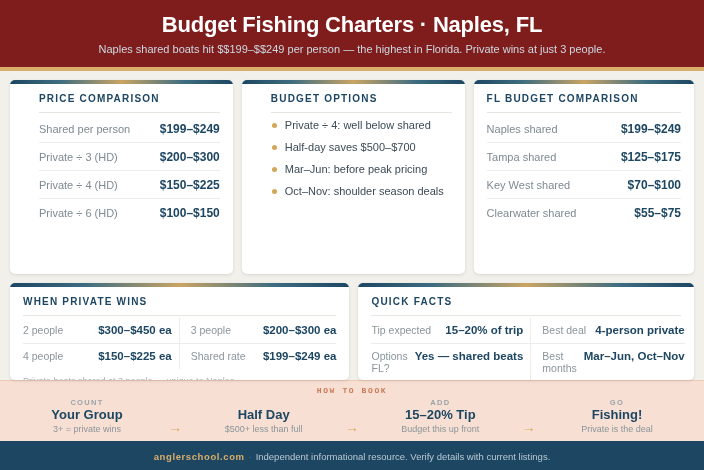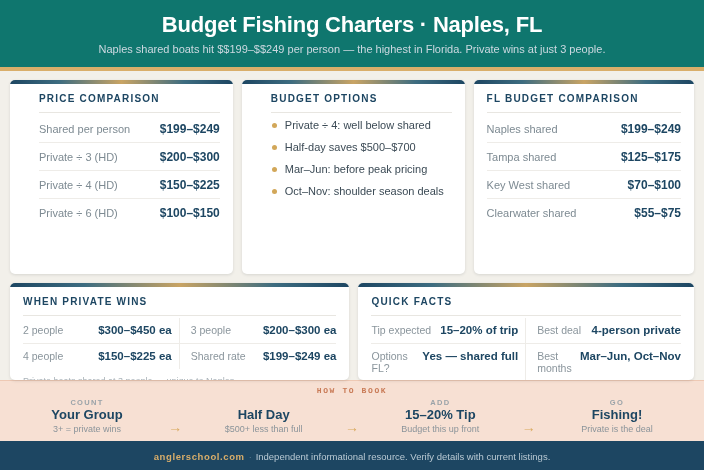--- a/index.html
+++ b/index.html
@@ -18,21 +18,21 @@
     width: 704px;
     height: 470px;
     position: relative;
     display: flex;
     flex-direction: column;
     background: #f2f0ea;
   }
 
   
   .header {
-    background: #0f766e;
+    background: #7f1d1d;
     padding: 12px 20px 11px;
     text-align: center;
     border-bottom: 4px solid #d9ae6a;
     flex: 0 0 auto;
   }
   .header-title {
     color: #ffffff;
     font-size: 22px;
     font-weight: bold;
     letter-spacing: -0.2px;
@@ -353,21 +353,21 @@
           <div class="g-cell col-left">
             <span class="g-label">Tip expected</span>
             <span class="g-value">15–20% of trip</span>
           </div>
           <div class="g-cell col-right">
             <span class="g-label">Best deal</span>
             <span class="g-value">4-person private</span>
           </div>
           <div class="g-cell col-left last-row">
             <span class="g-label">Options FL?</span>
-            <span class="g-value">Yes — shared full</span>
+            <span class="g-value">Yes — shared beats</span>
           </div>
           <div class="g-cell col-right last-row">
             <span class="g-label">Best months</span>
             <span class="g-value">Mar–Jun, Oct–Nov</span>
           </div>
         </div>
       </div>
 
     </div>
   </div>

